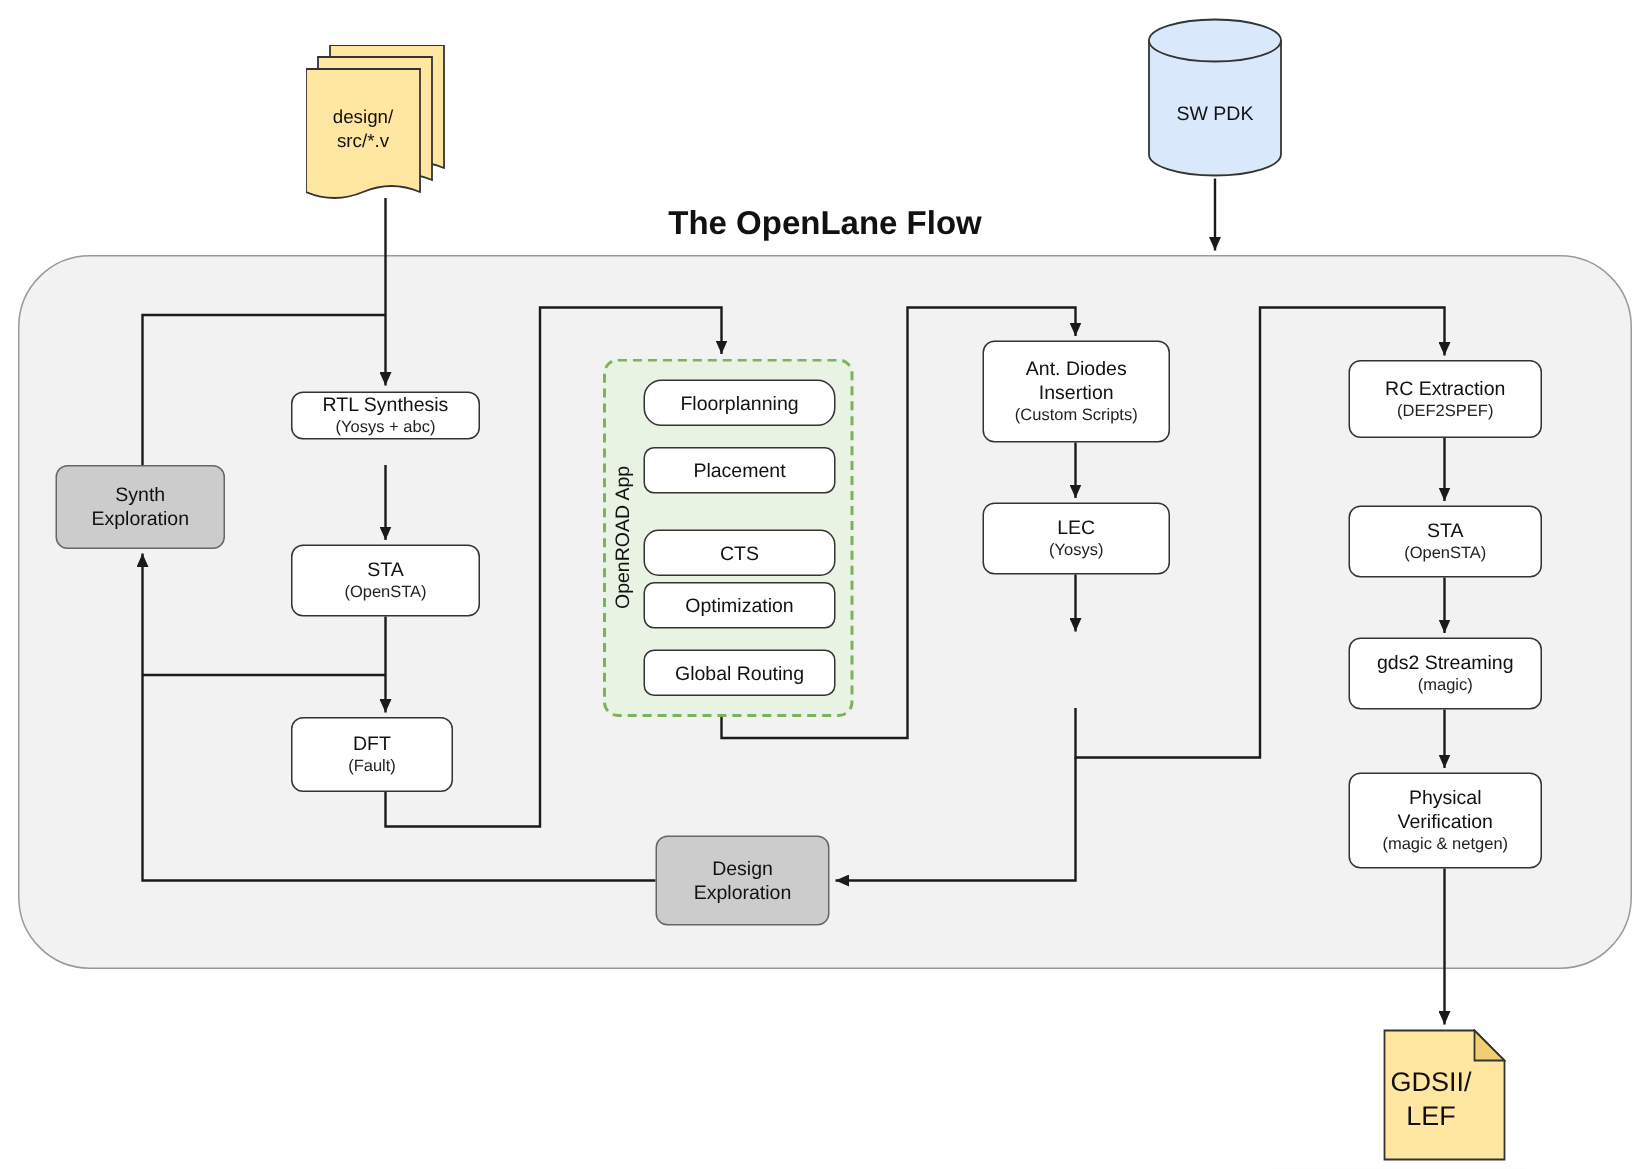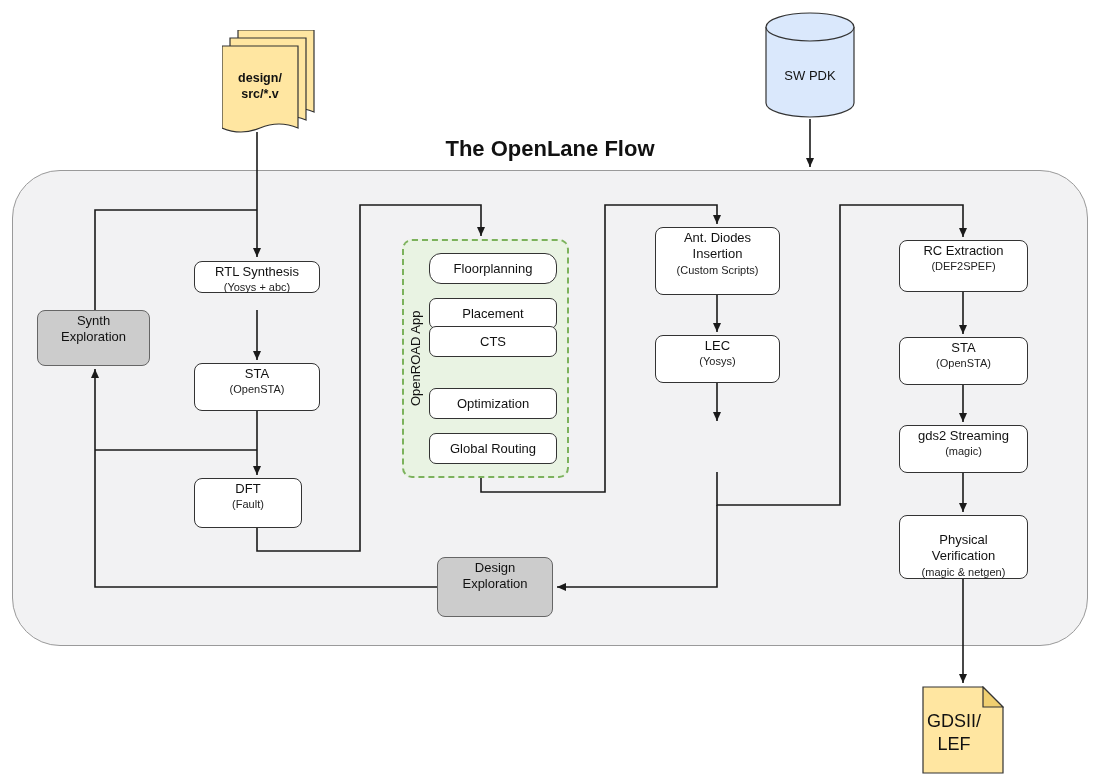--- a/index.html
+++ b/index.html
@@ -36,20 +36,21 @@
     z-index: 3;
   }
   .node {
     position: absolute;
     background: #ffffff;
     border: 1px solid #333333;
     border-radius: 8px;
     display: flex;
     flex-direction: column;
     align-items: center;
+    justify-content: center;
     text-align: center;
     z-index: 3;
     box-sizing: border-box;
     padding: 2px 10px;
   }
   .node-title { font-size: 13px; line-height: 1.25; }
   .node-sub   { font-size: 11px; line-height: 1.3; color: #222; }
   .gray { background: #cccccc; border: 1px solid #666666; }
   .green-group {
     position: absolute;
@@ -127,21 +128,21 @@
     <polyline points="717,505 717,587 557,587" fill="none" stroke="#1a1a1a" stroke-width="1.6" marker-end="url(#arrow)"></polyline>
     <polyline points="810,119 810,167" fill="none" stroke="#1a1a1a" stroke-width="1.6" marker-end="url(#arrow)"></polyline>
     <polyline points="963,292 963,334" fill="none" stroke="#1a1a1a" stroke-width="1.6" marker-end="url(#arrow)"></polyline>
     <polyline points="963,385 963,422" fill="none" stroke="#1a1a1a" stroke-width="1.6" marker-end="url(#arrow)"></polyline>
     <polyline points="963,473 963,512" fill="none" stroke="#1a1a1a" stroke-width="1.6" marker-end="url(#arrow)"></polyline>
     <polyline points="963,579 963,683" fill="none" stroke="#1a1a1a" stroke-width="1.6" marker-end="url(#arrow)"></polyline>
   </svg>
 
   <div class="diagram-title">The OpenLane Flow</div>
 
-  <div class="shape-node" style="left:222px; top:30px; width:94px; height:106px;font-weight:bold;">
+  <div class="shape-node" style="left:204px; top:30px; width:94px; height:106px;">
     <svg width="94" height="106">
       <path d="M16,0 H92 V82 Q73,74 54,82 Q35,90 16,82 Z" fill="#ffe6a1" stroke="#333" stroke-width="1.2"></path>
       <path d="M8,8 H84 V90 Q65,82 46,90 Q27,98 8,90 Z" fill="#ffe6a1" stroke="#333" stroke-width="1.2"></path>
       <path d="M0,16 H76 V98 Q57,90 38,98 Q19,106 0,98 Z" fill="#ffe6a1" stroke="#333" stroke-width="1.2"></path>
     </svg>
     <div class="shape-label" style="left:0; top:20px; width:76px; height:72px;">
       <span>design/</span>
       <span>src/*.v</span>
     </div>
   </div>
@@ -172,21 +173,21 @@
 
   <div class="node" style="left:194px; top:478px; width:108px; height:50px;">
     <div class="node-title">DFT</div>
     <div class="node-sub">(Fault)</div>
   </div>
 
   <div class="green-group"></div>
   <div class="vlabel">OpenROAD App</div>
   <div class="step" style="top:253px;border-radius:12px;">Floorplanning</div>
   <div class="step" style="top:298px;">Placement</div>
-  <div class="step" style="top:326px;">CTS</div>
+  <div class="step" style="top:353px;border-radius:10px;">CTS</div>
   <div class="step" style="top:388px;">Optimization</div>
   <div class="step" style="top:433px;">Global Routing</div>
 
   <div class="node" style="left:655px; top:227px; width:125px; height:68px;">
     <div class="node-title">Ant. Diodes Insertion</div>
     <div class="node-sub">(Custom Scripts)</div>
   </div>
 
   <div class="node" style="left:655px; top:335px; width:125px; height:48px;">
     <div class="node-title">LEC</div>

